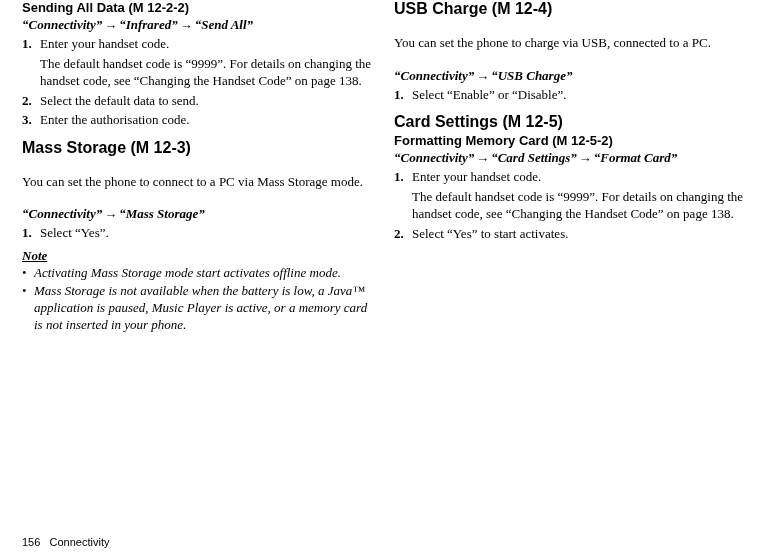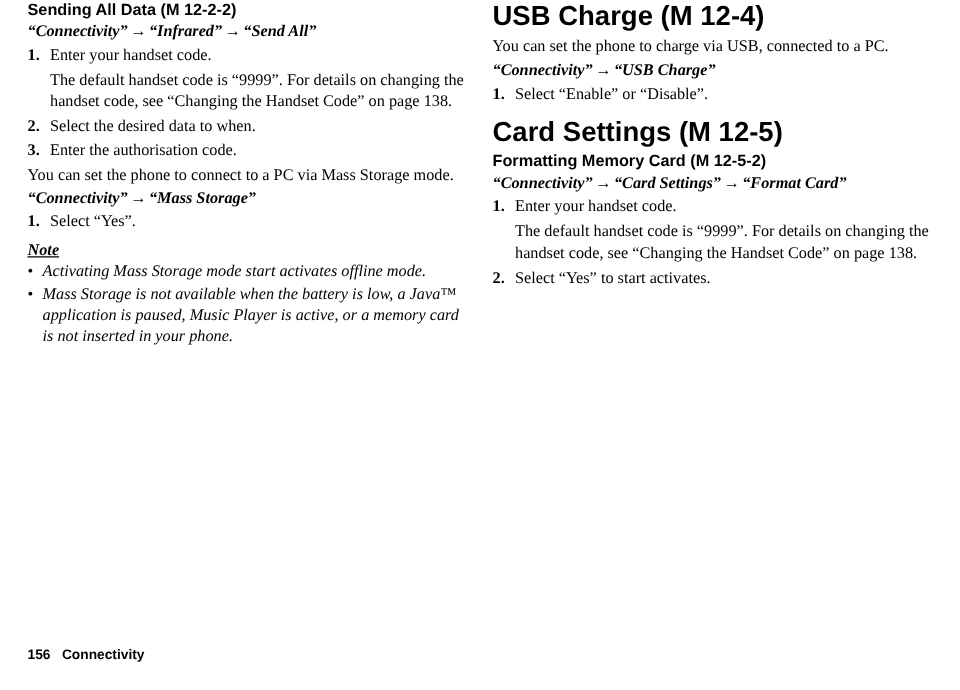--- a/index.html
+++ b/index.html
@@ -17,21 +17,21 @@
     display: flex;
     padding: 0 22px 0 22px;
     gap: 20px;
   }
   .col {
     width: 50%;
   }
   h2 {
     font-family: Arial, Helvetica, sans-serif;
     font-weight: bold;
-    font-size: 22px;
+    font-size: 16px;
     margin: 10px 0 2px 0;
   }
   h3 {
     font-family: Arial, Helvetica, sans-serif;
     font-weight: bold;
     font-size: 13px;
     margin: 0 0 2px 0;
   }
   .nav {
     font-family: "Times New Roman", Times, serif;
@@ -58,21 +58,21 @@
   .step .body {
     flex: 1;
   }
   .indent {
     margin-left: 18px;
     line-height: 1.35;
     margin-top: 2px;
     margin-bottom: 2px;
   }
   .para {
-    margin: 2px 0;
+    margin: 16px 0;
     line-height: 1.35;
   }
   .note-head {
     font-family: "Times New Roman", Times, serif;
     font-style: italic;
     font-weight: bold;
     margin: 6px 0 0 0;
     text-decoration: underline;
   }
   .bullet {
@@ -84,51 +84,52 @@
   .bullet .dot {
     width: 12px;
     flex-shrink: 0;
     font-style: normal;
   }
   .bullet .btxt {
     flex: 1;
   }
   .footer {
     position: absolute;
-    bottom: 22px;
+    bottom: 4px;
     left: 22px;
     font-family: Arial, Helvetica, sans-serif;
-    font-weight: bold;
+    font-weight: normal;
     font-size: 11px;
   }
 </style>
 </head>
 <body>
 
 <div class="page">
   <div class="col">
 
     <h3>Sending All Data (M 12-2-2)</h3>
     <div class="nav">
       <span>“Connectivity”</span><span class="arrow">→</span><span>“Infrared”</span><span class="arrow">→</span><span>“Send All”</span>
     </div>
     <div class="step">
       <div class="num">1.</div>
       <div class="body">Enter your handset code.</div>
     </div>
     <div class="indent">The default handset code is “9999”. For details on changing the handset code, see “Changing the Handset Code” on page 138.</div>
     <div class="step">
       <div class="num">2.</div>
-      <div class="body">Select the desired data to when.</div>
+      <div class="body">Select the default data to send.</div>
     </div>
     <div class="step">
       <div class="num">3.</div>
       <div class="body">Enter the authorisation code.</div>
     </div>
 
+    <h2>Mass Storage (M 12-3)</h2>
     <div class="para">You can set the phone to connect to a PC via Mass Storage mode.</div>
     <div class="nav">
       <span>“Connectivity”</span><span class="arrow">→</span><span>“Mass Storage”</span>
     </div>
     <div class="step">
       <div class="num">1.</div>
       <div class="body">Select “Yes”.</div>
     </div>
     <div class="note-head">Note</div>
     <div class="bullet">

